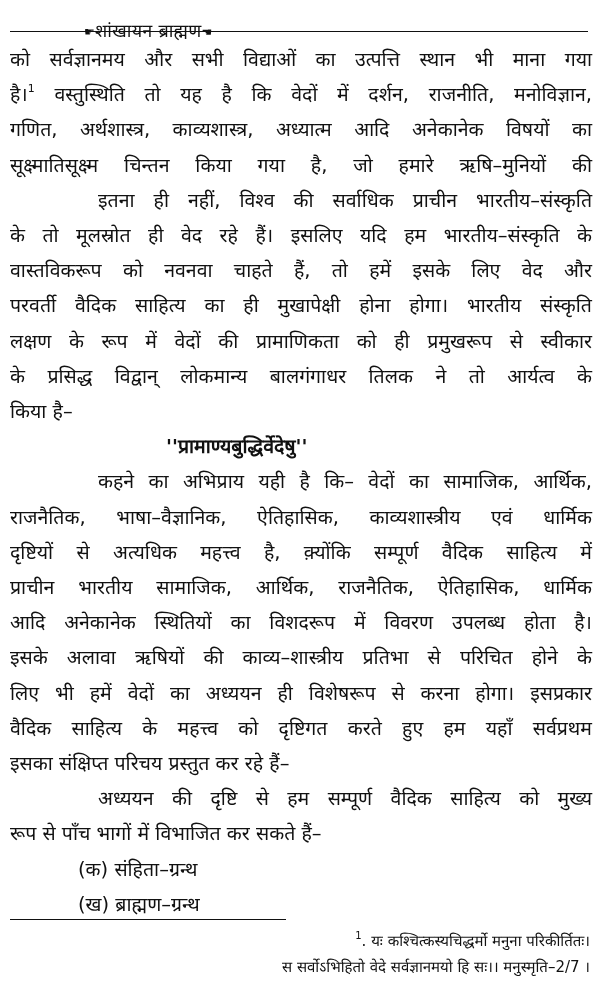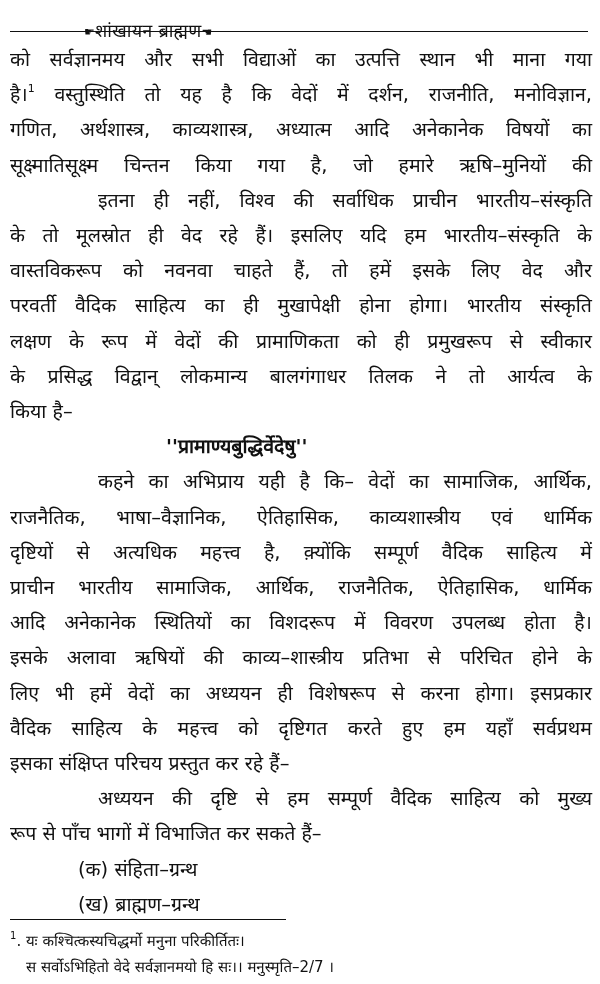--- a/index.html
+++ b/index.html
@@ -31,21 +31,21 @@
   .list-item { padding-left: 68px; text-align-last: left; }
   sup { font-size: 11px; vertical-align: 9px; line-height: 0; }
   .fn-rule {
     position: absolute; left: 10px; top: 919px; width: 276px; height: 0;
     border-top: 1px solid #111;
   }
   .footnotes {
     position: absolute; left: 10px; top: 928px; width: 580px;
     font-size: 15px; line-height: 26px;
   }
-  .fn-line { display: block; white-space: nowrap; }
+  .fn-line { display: block; white-space: nowrap; text-align: right; }
   .fn-line.cont { padding-left: 16px; }
   .fn-num { font-size: 10px; vertical-align: 7px; line-height: 0; }
 </style>
 </head>
 <body>
 
 <div class="header">
   <div class="header-title">
     <span class="orn">☛</span><span>शांखायन ब्राह्मण</span><span class="orn">☚</span>
   </div>

